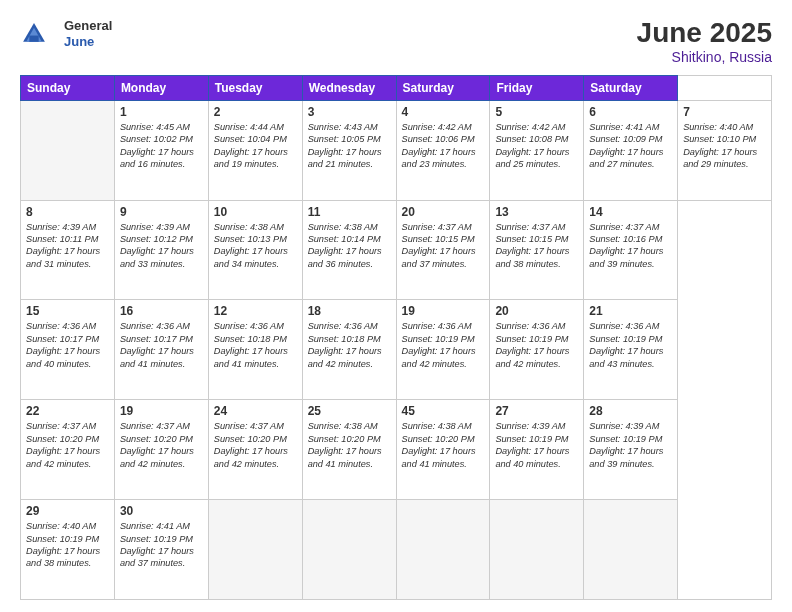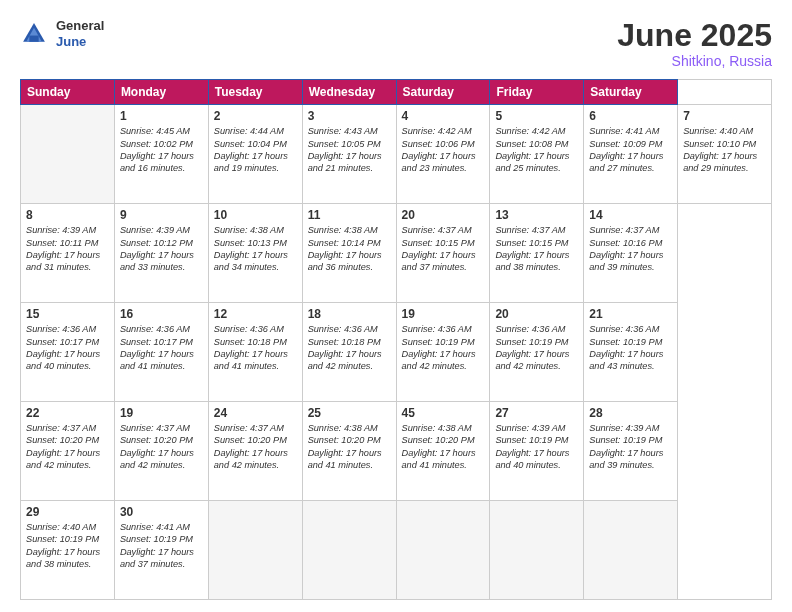--- a/index.html
+++ b/index.html
@@ -19,57 +19,57 @@
     }
     .header {
       display: flex;
       justify-content: space-between;
       align-items: flex-start;
       margin-bottom: 10px;
     }
     .logo {
       display: flex;
       align-items: center;
-      gap: 8px;
+      gap: 16px;
     }
     .logo-text {
       display: flex;
       flex-direction: column;
       font-size: 13px;
       font-weight: bold;
       line-height: 1.2;
     }
     .logo-general { color: #333; }
     .logo-blue { color: #2a5aad; }
     .logo-icon {
       width: 28px;
       height: 28px;
     }
     .title-block {
       text-align: right;
     }
     .month-title {
-      font-size: 32px;
+      font-size: 28px;
       font-weight: bold;
       color: #333;
       line-height: 1.1;
     }
     .location {
       font-size: 14px;
-      color: #8b5cf6;
+      color: #4c1d95;
     }
     .calendar {
       flex: 1;
       border: 1px solid #ccc;
       border-collapse: collapse;
       width: 100%;
       table-layout: fixed;
     }
     .calendar th {
-      background-color: #be185d;
+      background-color: #6d28d9;
       color: #fff;
       text-align: left;
       padding: 5px 6px;
       font-size: 12px;
       font-weight: bold;
       border: 1px solid #2a5aad;
     }
     .calendar td {
       border: 1px solid #ccc;
       vertical-align: top;

